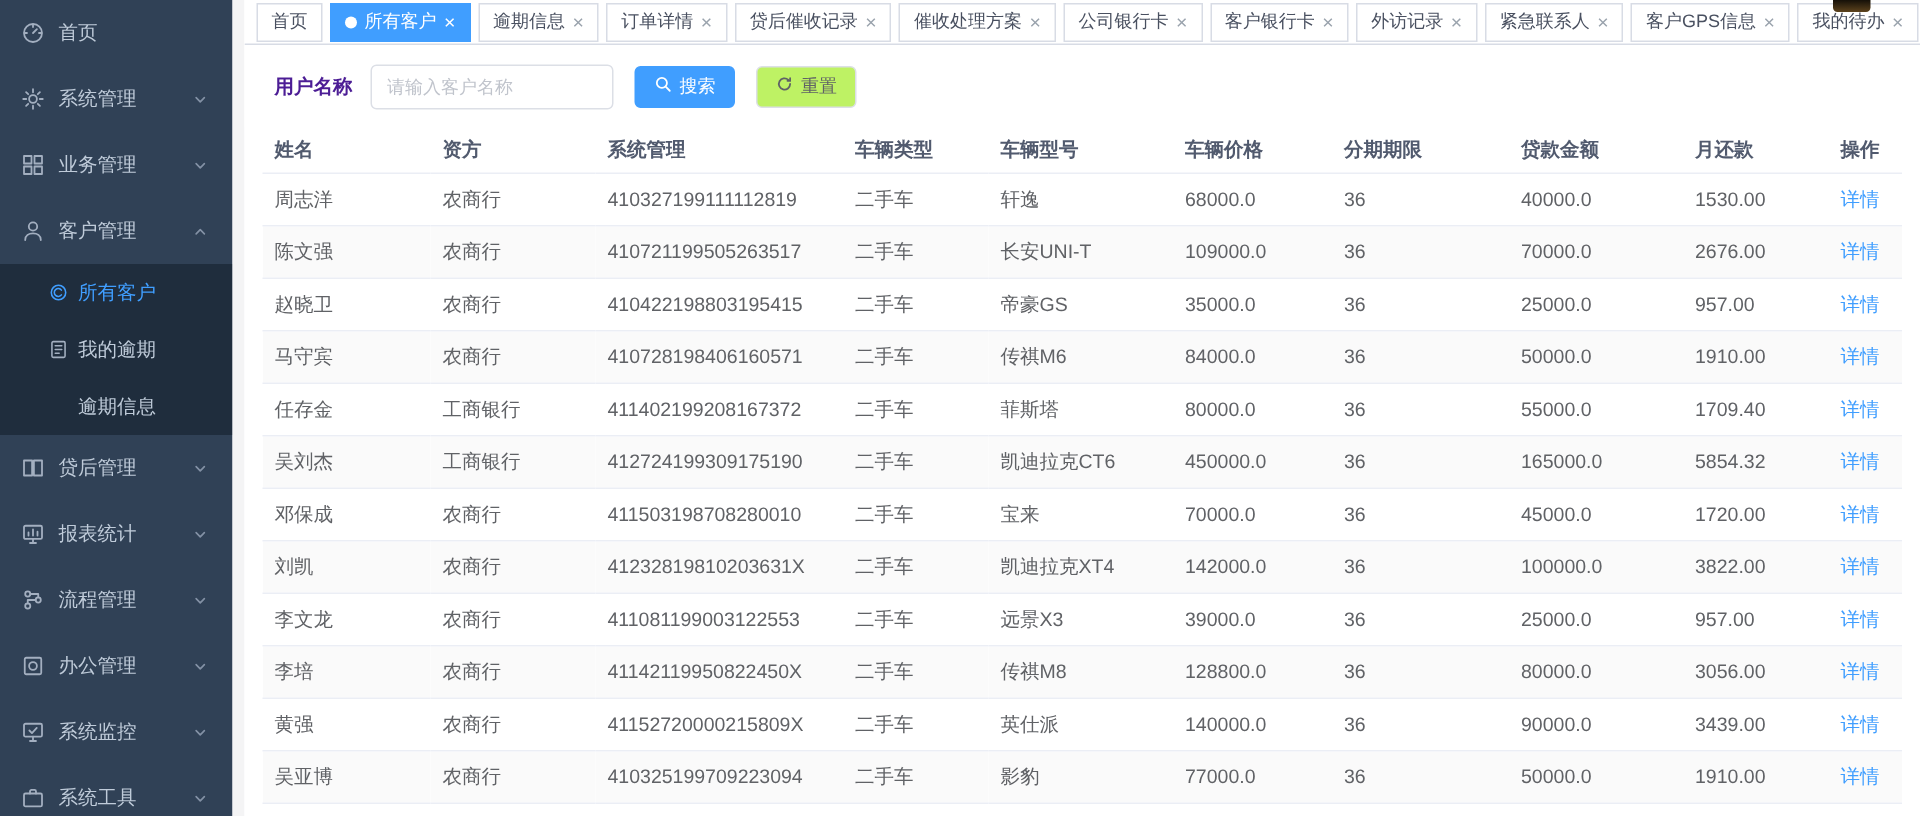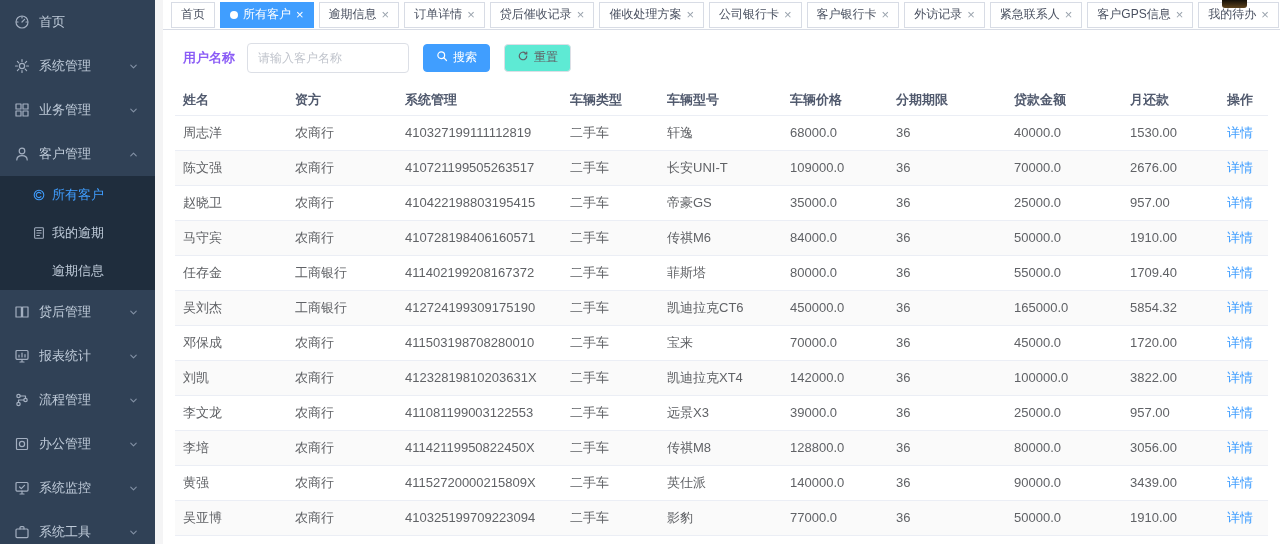--- a/index.html
+++ b/index.html
@@ -34,31 +34,31 @@
   .tab { display:inline-flex; align-items:center; height:26px; padding:0 9px; flex:none;
     border:1px solid #d8dce5; background:#fff; color:#495060; font-size:12px;
     margin-right:5px; cursor:pointer; white-space:nowrap; }
   .tab .dot { width:8px; height:8px; border-radius:50%; background:#fff; margin-right:5px; display:none; }
   .tab.active { background:#409EFF; border-color:#409EFF; color:#fff; }
   .tab.active .dot { display:inline-block; }
   .tab .close { margin-left:5px; font-size:13px; line-height:1; color:#9aa3ad; }
   .tab.active .close { color:#fff; }
 
   .search-bar { display:flex; align-items:center; height:55px; padding:0 20px; background:#fff; }
-  .search-bar label { font-size:13px; font-weight:bold; color:#8b5cf6; margin-right:12px; }
+  .search-bar label { font-size:13px; font-weight:bold; color:#4c1d95; margin-right:12px; }
   .search-bar input { width:162px; height:28px; border:1px solid #dcdfe6; border-radius:4px;
     padding:14px 10px; font-size:12px; color:#606266; outline:none;
     font-family:"Liberation Sans","DejaVu Sans",sans-serif; }
   .search-bar input::placeholder { color:#c0c4cc; }
   .btn { height:28px; padding:12px 12px; border-radius:4px; font-size:12px; cursor:pointer;
     display:inline-flex; align-items:center; gap:5px; margin-left:14px;
     border:1px solid transparent; font-family:inherit; }
   .btn svg { width:12px; height:12px; }
   .btn.primary { background:#409EFF; border-color:#409EFF; color:#fff; }
-  .btn.plain { background:#5eead4; border-color:#dcdfe6; color:#606266; }
+  .btn.plain { background:#bef264; border-color:#dcdfe6; color:#606266; }
 
   .table-wrap { padding:0 12px; }
   table { width:100%; border-collapse:collapse; table-layout:fixed; }
   th { height:30px; text-align:left; font-size:13px; font-weight:bold; color:#515a6e;
     padding:0 8px; border-bottom:1px solid #ebeef5; white-space:nowrap; overflow:hidden; }
   td { height:35px; font-size:13px; color:#606266; padding:0 8px;
     border-bottom:1px solid #ebeef5; white-space:nowrap; overflow:hidden; }
   tbody tr:nth-child(even) { background:#fafafa; }
   th.op, td.op { text-align:center; }
   .link { color:#409EFF; cursor:pointer; }

